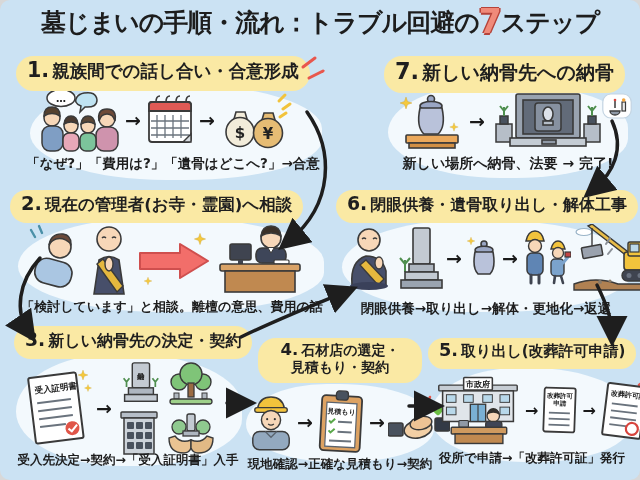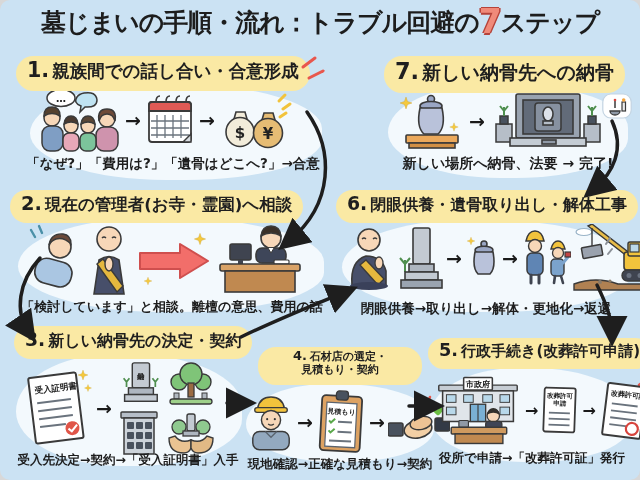--- a/index.html
+++ b/index.html
@@ -345,21 +345,21 @@
           <path d="M2,28 Q2,43 17,43 Q22,43 24,38 L24,30 Q14,34 8,26 Z" fill="#eac392" stroke="#3a3a3a" stroke-width="1.4"></path>
           <path d="M46,28 Q46,43 31,43 Q26,43 24,38 L24,30 Q34,34 40,26 Z" fill="#e2b985" stroke="#3a3a3a" stroke-width="1.4"></path>
         </svg>
       </div>
     </div>
     <div class="caption" style="left:-4px;top:126px;width:244px;font-size:12.5px;">受入先決定→契約→「受入証明書」入手</div>
   </div>
 
   <div class="step" style="left:246px;top:330px;width:188px;height:144px;">
     <div class="bubble" style="left:0;top:54px;width:188px;height:78px;"></div>
-    <div class="pill pill2" style="left:12px;top:17px;width:142px;font-size:11px;">
+    <div class="pill pill2" style="left:12px;top:8px;width:142px;font-size:14px;">
       <span class="num">4.</span><span>石材店の選定・</span><br>
       <span>見積もり・契約</span>
     </div>
     <div class="icons" style="left:2px;top:60px;gap:1px;">
       <svg width="46" height="60" viewBox="0 0 48 60">
         <path d="M10,16 q2,-12 14,-12 q12,0 14,12 z" fill="#f2c33c" stroke="#3a3a3a" stroke-width="1.5"></path>
         <rect x="7" y="15" width="34" height="5" rx="2.5" fill="#f2c33c" stroke="#3a3a3a" stroke-width="1.4"></rect>
         <circle cx="24" cy="28" r="10" fill="#f7d7b8" stroke="#3a3a3a" stroke-width="1.5"></circle>
         <circle cx="20" cy="27" r="1.1" fill="#333"></circle>
           <circle cx="28" cy="27" r="1.1" fill="#333"></circle>
@@ -397,21 +397,21 @@
         <ellipse cx="30" cy="36" rx="14" ry="9" fill="#f2cfa5" stroke="#3a3a3a" stroke-width="1.6" transform="rotate(-12 30 36)"></ellipse>
         <ellipse cx="33" cy="30" rx="11" ry="6.5" fill="#eec394" stroke="#3a3a3a" stroke-width="1.4" transform="rotate(-12 33 30)"></ellipse>
       </svg>
     </div>
     <div class="caption" style="left:-8px;top:126px;width:204px;font-size:12.5px;">現地確認→正確な見積もり→契約</div>
   </div>
 
   <div class="step" style="left:428px;top:338px;width:208px;height:136px;">
     <div class="bubble" style="left:2px;top:30px;width:202px;height:94px;"></div>
     <div class="pill" style="left:0;top:0;font-size:15px;">
-      <span class="num">5.</span><span>行政手続き(改葬許可申請)</span>
+      <span class="num">5.</span><span>取り出し(改葬許可申請)</span>
     </div>
     <div class="icons" style="left:6px;top:36px;gap:1px;">
       <svg width="88" height="72" viewBox="0 0 92 72">
         <rect x="5" y="10" width="82" height="6" rx="1" fill="#c6cdd4" stroke="#3a3a3a" stroke-width="1.5"></rect>
         <rect x="9" y="16" width="74" height="32" fill="#e0e5ea" stroke="#3a3a3a" stroke-width="1.6"></rect>
         <rect x="31" y="2" width="30" height="13" rx="1" fill="#ffffff" stroke="#3a3a3a" stroke-width="1.6"></rect>
         <text x="46" y="12" font-size="8.5" text-anchor="middle">市政府</text>
         <g fill="#b8d8ea" stroke="#3a3a3a" stroke-width="1">
           <rect x="13" y="20" width="10" height="8"></rect>
             <rect x="31" y="20" width="10" height="8"></rect>

